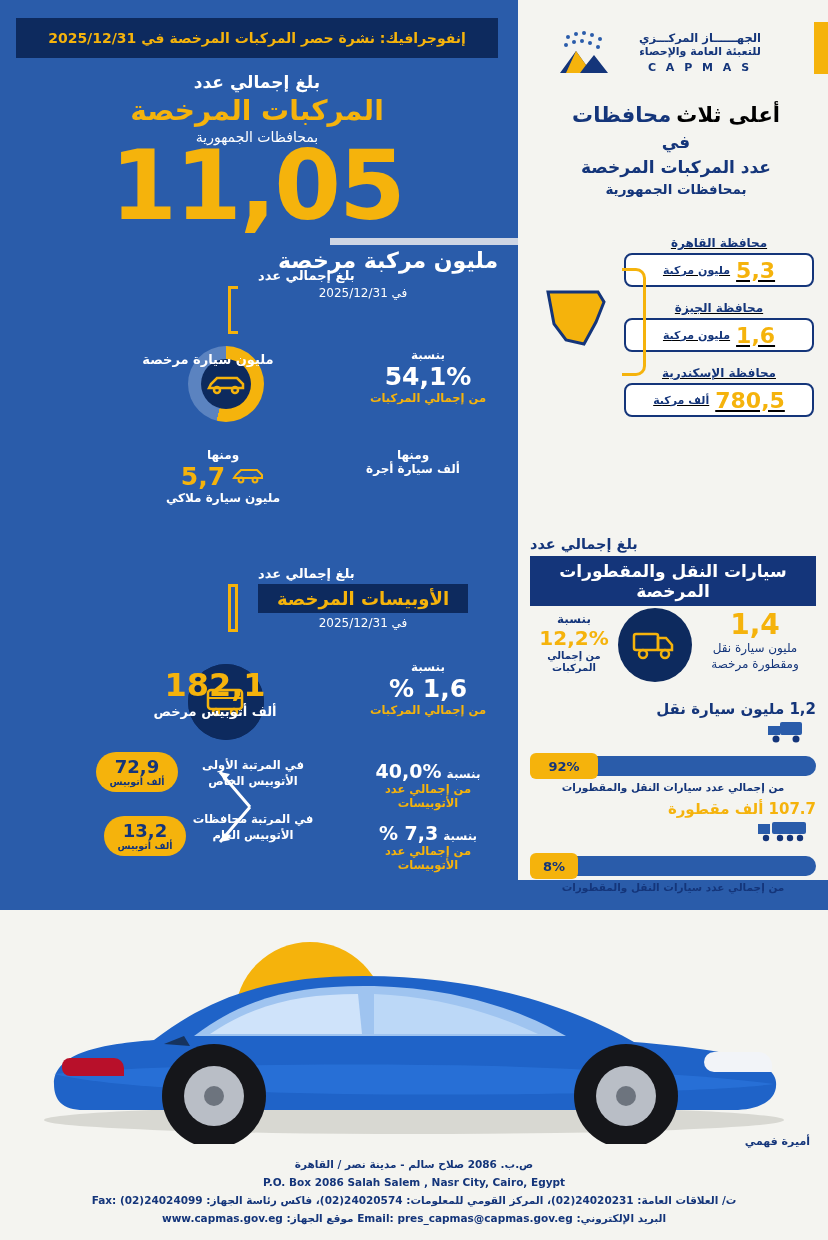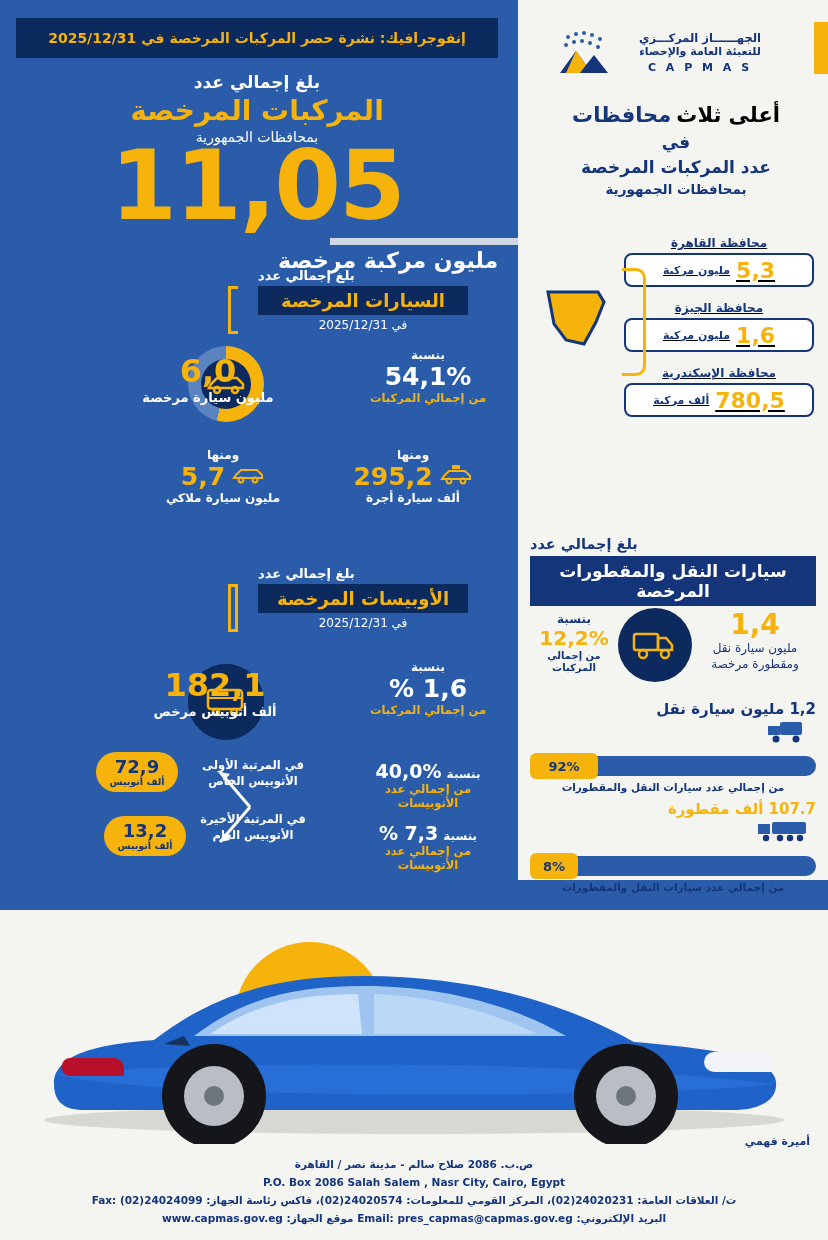--- a/index.html
+++ b/index.html
@@ -330,37 +330,35 @@
     <div class="h1">بلغ إجمالي عدد</div>
     <div class="h2">المركبات المرخصة</div>
     <div class="h3">بمحافظات الجمهورية</div>
   </div>
   <div class="bignum">11,05</div>
   <div class="bignum-underline"></div>
   <div class="bigunit">مليون مركبة مرخصة</div>
 
   <div class="sec-head" style="top:268px; right:360px; width:210px;">
     <div class="s1">بلغ إجمالي عدد</div>
-    <div class="sec-bar">السيارات المرخصة</div>
     <div class="s3">في 2025/12/31</div>
   </div>
   <div class="sec-edge" style="top:286px; left:228px; height:48px; border-right:none; border-radius:0 0 0 0;"></div>
 
   <div class="donut" style="top:346px; left:188px; background: conic-gradient(#f5b30c 0 54%, #5b83c0 54% 100%);">
     <div class="hole">
       <svg width="42" height="24" viewBox="0 0 42 24">
         <path d="M4 16 h34 v-4 l-6-6 H12 l-6 6 z" fill="none" stroke="#f5b30c" stroke-width="2.5"></path>
         <circle cx="12" cy="18" r="3" fill="none" stroke="#f5b30c" stroke-width="2.5"></circle>
         <circle cx="30" cy="18" r="3" fill="none" stroke="#f5b30c" stroke-width="2.5"></circle>
       </svg>
     </div>
   </div>
 
   <div class="kv" style="top:352px; right:540px; width:160px;">
-    <div class="k">6,0</div>
     <div class="u">مليون سيارة مرخصة</div>
   </div>
 
   <div class="pct" style="top:348px; right:330px; width:140px;">
     <div class="p0">بنسبة</div>
     <div class="p1">54,1%</div>
     <div class="p2">من إجمالي المركبات</div>
   </div>
 
   <div class="branch" style="top:448px; right:530px; width:150px;">
@@ -373,31 +371,20 @@
             <circle cx="24" cy="15" r="2.4" fill="none" stroke="#f5b30c" stroke-width="2"></circle>
           </svg>
       </span>
       <span class="v">5,7</span>
     </div>
     <div class="u">مليون سيارة ملاكي</div>
   </div>
 
   <div class="branch" style="top:448px; right:330px; width:170px;">
     <div class="t">ومنها</div>
-    <div style="display:flex; align-items:center; justify-content:center; gap:6px;">
-      <span>
-        <svg width="34" height="22" viewBox="0 0 34 22">
-            <rect x="13" y="1" width="8" height="4" fill="#f5b30c"></rect>
-            <path d="M3 15 h28 v-3 l-5-5 H10 l-5 5z" fill="none" stroke="#f5b30c" stroke-width="2"></path>
-            <circle cx="10" cy="17" r="2.4" fill="none" stroke="#f5b30c" stroke-width="2"></circle>
-            <circle cx="24" cy="17" r="2.4" fill="none" stroke="#f5b30c" stroke-width="2"></circle>
-          </svg>
-      </span>
-      <span class="v">295,2</span>
-    </div>
     <div class="u">ألف سيارة أجرة</div>
   </div>
 
   <div class="sec-head" style="top:566px; right:360px; width:210px;">
     <div class="s1">بلغ إجمالي عدد</div>
     <div class="sec-bar">الأوبيسات المرخصة</div>
     <div class="s3">في 2025/12/31</div>
   </div>
   <div class="sec-edge" style="top:584px; left:228px; height:48px;"></div>
 
@@ -437,21 +424,21 @@
   <div class="bus-lbl" style="top:758px; right:490px; width:170px;">
     <div>في المرتبة الأولى</div>
     <div>الأتوبيس الخاص</div>
   </div>
   <div class="bus-tag" style="top:752px; left:96px;">
     <div class="v">72,9</div>
     <div class="u">ألف أتوبيس</div>
   </div>
 
   <div class="bus-lbl" style="top:812px; right:490px; width:170px;">
-    <div>في المرتبة الأخيرة</div>
+    <div>في المرتبة محافظات</div>
     <div>الأتوبيس العام</div>
   </div>
   <div class="bus-tag" style="top:816px; left:104px;">
     <div class="v">13,2</div>
     <div class="u">ألف أتوبيس</div>
   </div>
 
   <svg style="position:absolute; top:752px; left:180px; width:80px; height:110px;">
     <path d="M70 55 L40 20 M70 55 L40 90" stroke="#fff" stroke-width="3" fill="none"></path>
     <path d="M40 20 l10 2 l-6 7z" fill="#fff"></path>

